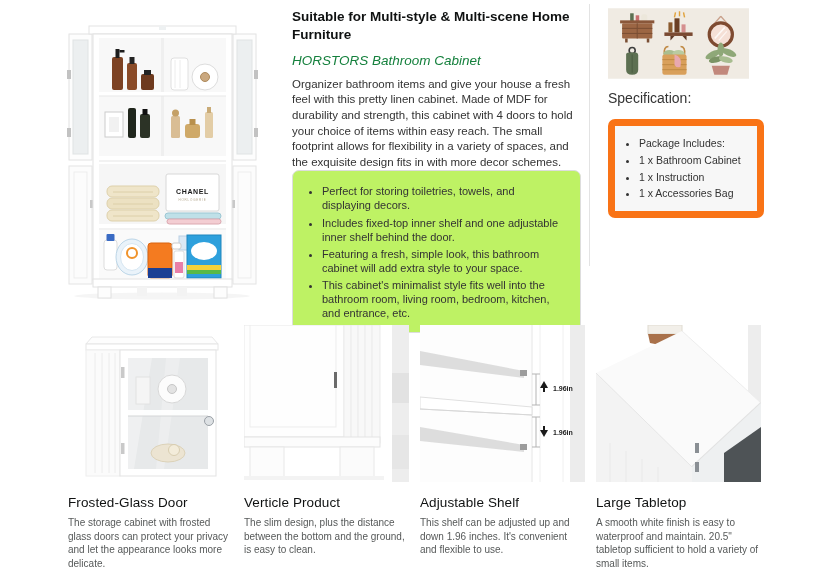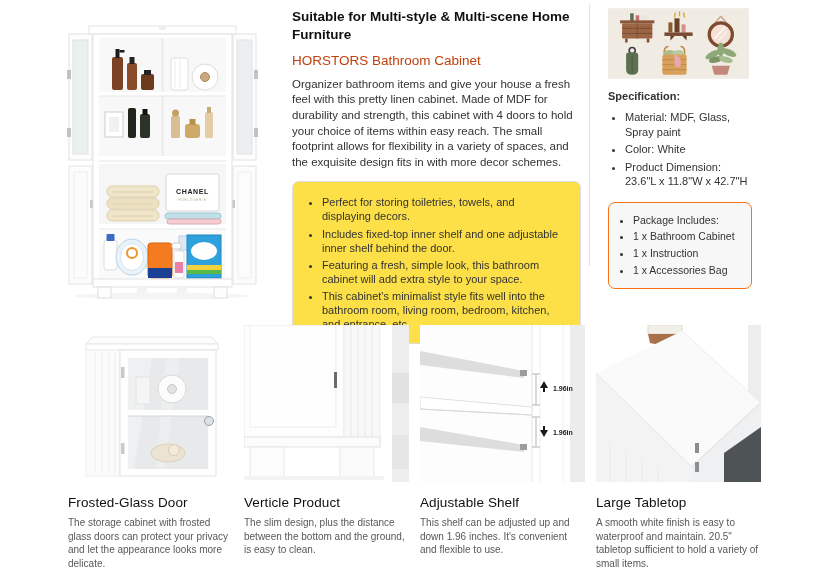--- a/index.html
+++ b/index.html
@@ -3,35 +3,35 @@
 <meta charset="utf-8">
 <style>
   html,body{margin:0;padding:0;background:#fff;}
   body{width:840px;height:580px;font-family:"Liberation Sans",sans-serif;position:relative;overflow:hidden;color:#333;}
   .page{position:relative;width:736px;height:580px;background:#fff;}
 
   
   #main-image-wrap{position:absolute;left:55px;top:10px;width:215px;height:290px;}
   #mid-col{position:absolute;left:292px;top:8px;width:289px;}
   .intro-title{font-size:13.5px;font-weight:700;color:#0f1111;line-height:1.32;margin:0 0 9px 0;}
-  .intro-subtitle{font-size:13.5px;color:#c2410c;margin:0 0 9px 0;}
+  .intro-subtitle{font-size:13.5px;font-style:italic;color:#15803d;margin:0 0 9px 0;}
   .intro-desc{font-size:11.5px;color:#333;line-height:1.36;margin:0;}
-  .highlight-box{margin-top:11px;background:#fde047;border:1px solid #ddd;border-radius:7px;padding:13px 14px 12px 10px;}
+  .highlight-box{background:#bef264;border:1px solid #ddd;border-radius:7px;padding:13px 14px 12px 10px;}
   .highlight-box ul{margin:0;padding-left:19px;}
   .highlight-box li{font-size:11px;color:#333;line-height:1.28;margin-bottom:3px;}
   .highlight-box li:last-child{margin-bottom:0;}
 
   #v-divider{position:absolute;left:589px;top:4px;width:1px;height:262px;background:#e3e3e3;}
 
   #right-col{position:absolute;left:608px;top:8px;width:144px;}
   .decor-img{display:block;width:141px;height:71px;}
-  .spec-heading{font-size:11px;font-weight:700;color:#333;margin:11px 0 8px 0;}
+  .spec-heading{font-size:14px;font-weight:400;color:#333;margin:11px 0 8px 0;}
   .spec-list{margin:0;padding-left:17px;}
   .spec-list li{font-size:11px;color:#333;line-height:1.32;margin-bottom:3px;}
-  .package-box{margin-top:13px;background:#f7f7f7;border:1px solid #f97316;border-radius:7px;padding:9px 6px 9px 8px;width:128px;}
+  .package-box{margin-top:13px;background:#f7f7f7;border:7px solid #f97316;border-radius:7px;padding:9px 6px 9px 8px;width:128px;}
   .package-box ul{margin:0;padding-left:16px;}
   .package-box li{font-size:10.5px;color:#333;line-height:1.6;}
 
   
   #features{position:absolute;left:68px;top:325px;width:706px;display:flex;gap:11px;}
   .feature{width:165px;}
   .feature svg{display:block;width:165px;height:157px;}
   .feature h3{font-size:13.5px;font-weight:400;color:#0f1111;margin:13px 0 6px 0;letter-spacing:.1px;}
   .feature p{font-size:10px;color:#565959;line-height:1.36;margin:0;}
 
@@ -231,25 +231,20 @@
           <ellipse cx="120" cy="44" rx="8" ry="3.2" transform="rotate(24 120 44)"></ellipse>
           <ellipse cx="112" cy="41" rx="3.2" ry="7"></ellipse>
           <ellipse cx="107" cy="51" rx="7" ry="3" transform="rotate(-14 107 51)" fill="#7c9465"></ellipse>
           <ellipse cx="117" cy="51" rx="7" ry="3" transform="rotate(14 117 51)" fill="#a8bd90"></ellipse>
         </g>
         <path d="M103 57 L121 57 L118.5 66 L105.5 66 Z" fill="#c2887c"></path>
       </g>
     </svg>
 
     <div class="spec-heading">Specification:</div>
-    <ul class="spec-list">
-      <li>Material: MDF, Glass, Spray paint</li>
-      <li>Color: White</li>
-      <li>Product Dimension: 23.6"L x 11.8"W x 42.7"H</li>
-    </ul>
 
     <div class="package-box">
       <ul>
         <li>Package Includes:</li>
         <li>1 x Bathroom Cabinet</li>
         <li>1 x Instruction</li>
         <li>1 x Accessories Bag</li>
       </ul>
     </div>
   </div>

